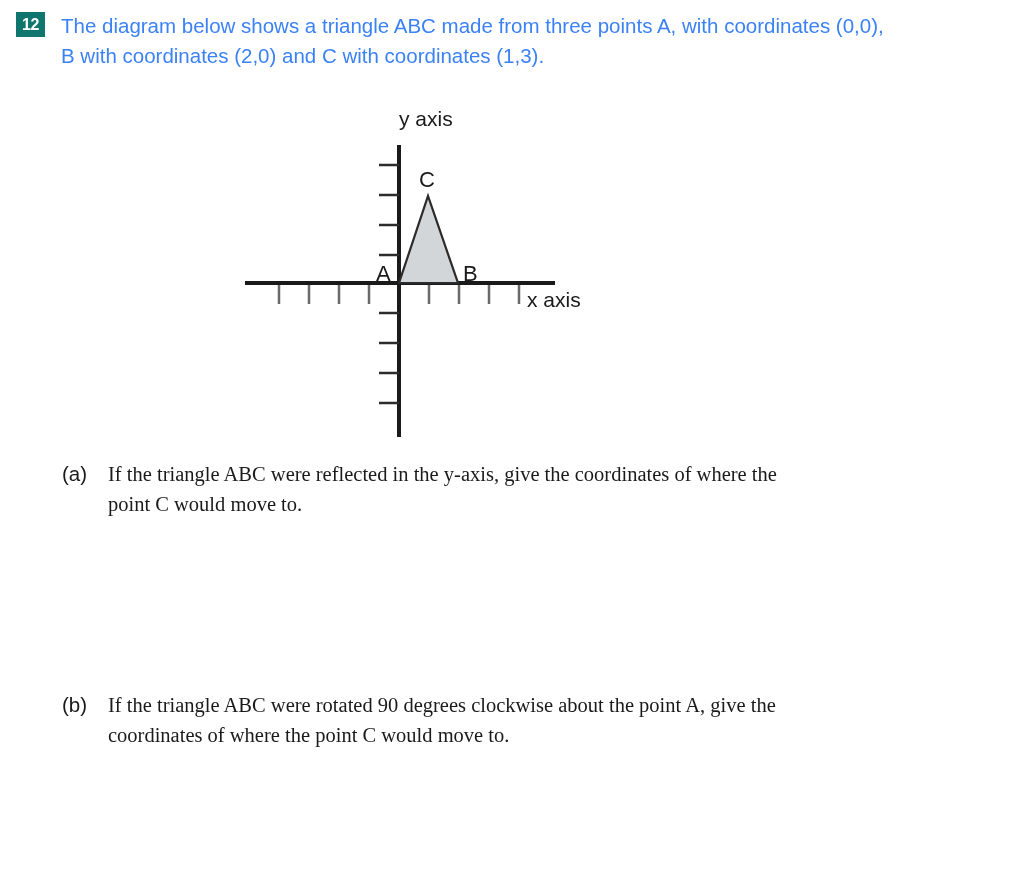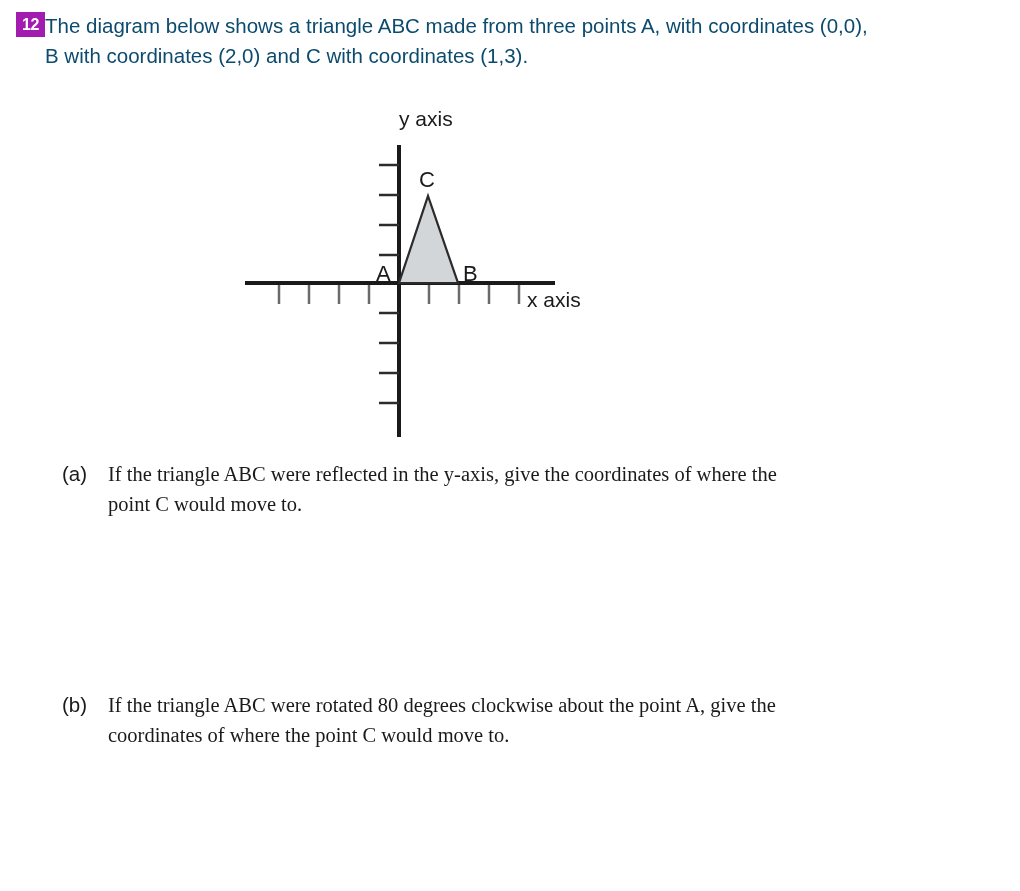--- a/index.html
+++ b/index.html
@@ -22,34 +22,35 @@
     left: 16px;
     top: 11px;
     width: 900px;
     display: flex;
     align-items: flex-start;
   }
   #question-number-badge {
     flex: 0 0 auto;
     width: 29px;
     height: 25px;
-    background: #a21caf;
+    background: #0f766e;
     color: #ffffff;
     font-size: 16px;
     font-weight: bold;
     line-height: 25px;
     text-align: center;
     letter-spacing: -0.3px;
     margin-top: 1px;
   }
   #question-stem {
     flex: 1 1 auto;
+    margin-left: 16px;
     font-size: 20.5px;
     line-height: 30px;
-    color: #0c4a6e;
+    color: #3b82f6;
     max-width: 840px;
   }
 
   
   #diagram {
     position: absolute;
     left: 230px;
     top: 95px;
     width: 400px;
     height: 360px;
@@ -138,14 +139,14 @@
   </svg>
 </div>
 
 <div class="subpart" id="subpart-a">
   <div class="subpart-marker">(a)</div>
   <div class="subpart-text">If the triangle ABC were reflected in the y-axis, give the coordinates of where the point C would move to.</div>
 </div>
 
 <div class="subpart" id="subpart-b">
   <div class="subpart-marker">(b)</div>
-  <div class="subpart-text">If the triangle ABC were rotated 80 degrees clockwise about the point A, give the coordinates of where the point C would move to.</div>
+  <div class="subpart-text">If the triangle ABC were rotated 90 degrees clockwise about the point A, give the coordinates of where the point C would move to.</div>
 </div>
 
 </body></html>

